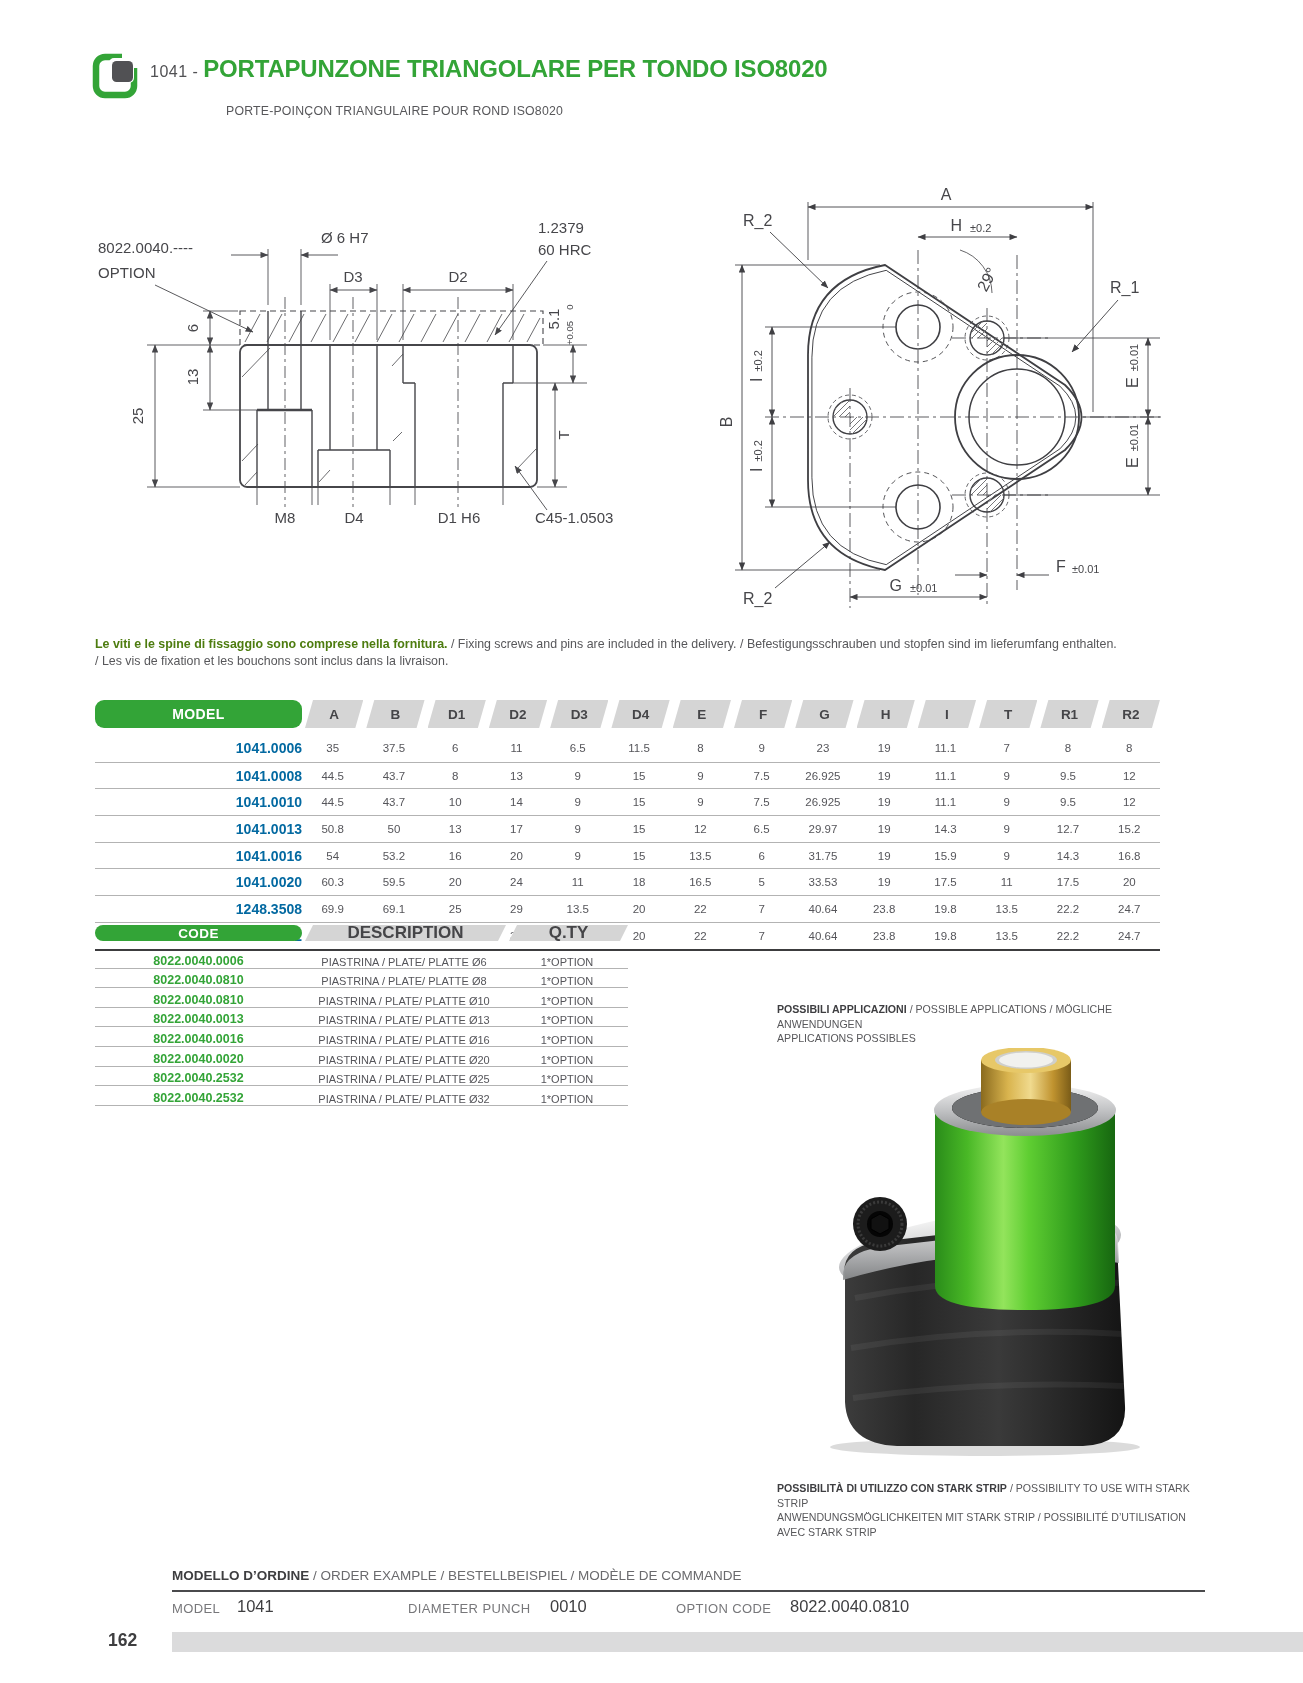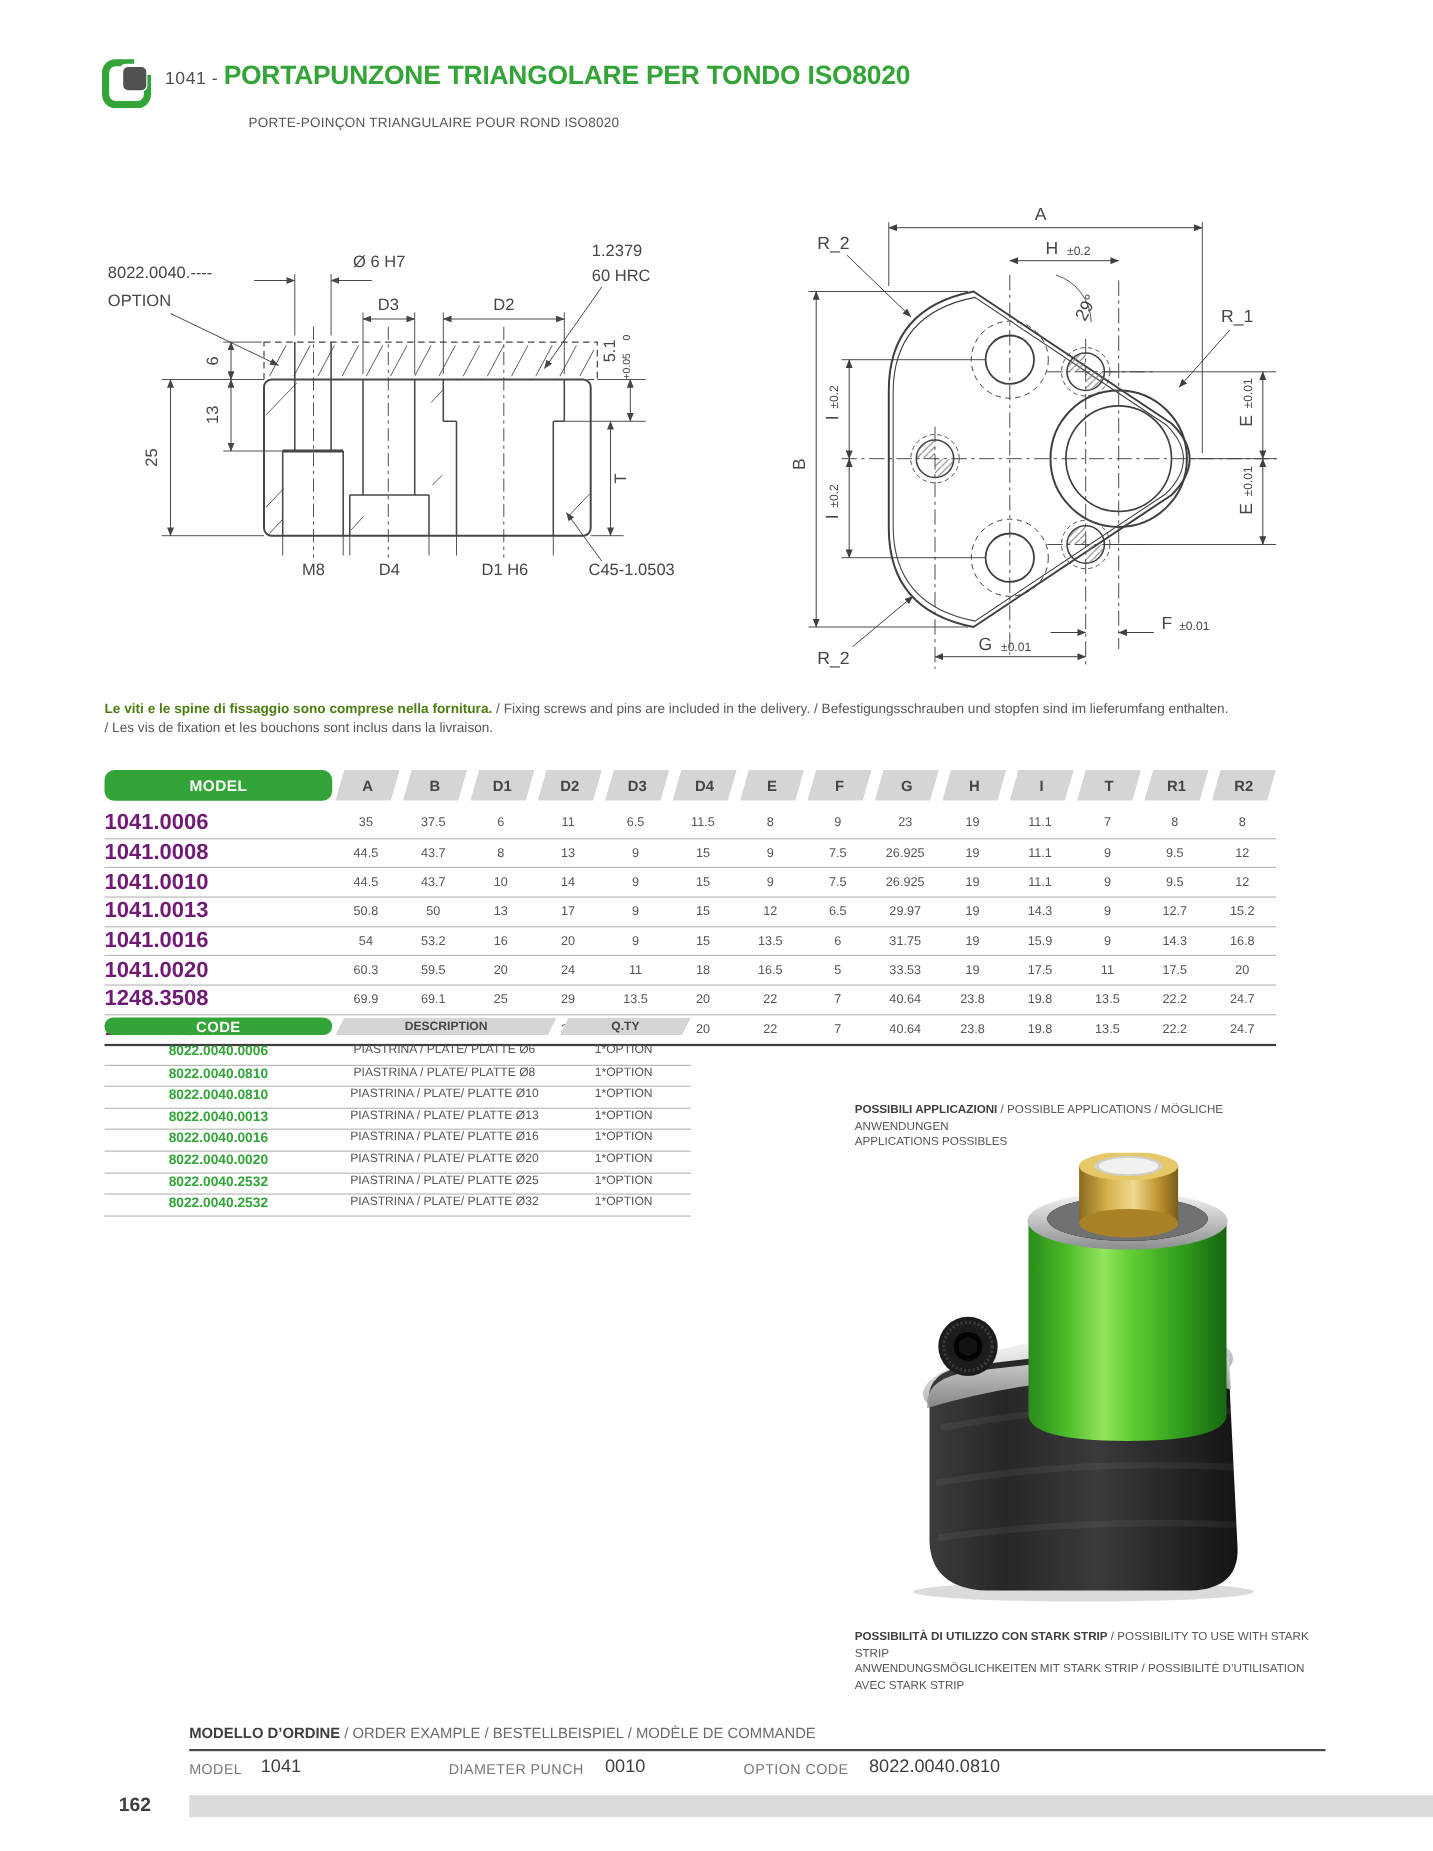--- a/index.html
+++ b/index.html
@@ -22,34 +22,34 @@
   .t-head{display:flex;height:28px}
   .green-tab{width:207px;background:#33a437;border-radius:9px;color:#fff;font-weight:bold;
              font-size:14px;display:flex;align-items:center;justify-content:center;letter-spacing:.4px}
   .cols{flex:1;display:flex;gap:3px;margin-left:3px}
   .col{flex:1;background:#d5d5d5;display:flex;align-items:center;justify-content:center;
        font-weight:bold;font-size:13.5px;color:#454548;
        clip-path:polygon(8px 0,100% 0,calc(100% - 8px) 100%,0 100%)}
   .dim-rows{margin-top:7px;border-bottom:2.5px solid #3c3c3e}
   .dim-row{display:flex;height:26.7px;align-items:center}
   .dim-row + .dim-row{border-top:1px solid #b3b3b3}
-  .dim-model{width:207px;text-align:left;color:#701a75;font-weight:bold;font-size:20px}
+  .dim-model{width:207px;text-align:right;color:#0369a1;font-weight:bold;font-size:14px}
   .dim-vals{flex:1;display:flex}
   .dim-vals .v{flex:1;text-align:center;font-size:11.5px;color:#55555a}
 
   
   .code-table{left:95px;top:925px;width:533px}
   .code-head{display:flex;height:16px}
   .code-head .green-tab{width:207px;font-size:13.5px}
   .ct-col{background:#d5d5d5;display:flex;align-items:center;justify-content:center;font-weight:bold;
-          font-size:11px;color:#454548;clip-path:polygon(8px 0,100% 0,calc(100% - 8px) 100%,0 100%)}
+          font-size:17px;color:#454548;clip-path:polygon(8px 0,100% 0,calc(100% - 8px) 100%,0 100%)}
   .ct-desc{width:201px;margin-left:3px}
   .ct-qty{width:119px;margin-left:3px}
   .code-rows{margin-top:7px;border-bottom:1px solid #b3b3b3}
-  .code-row{display:flex;height:19.6px;align-items:flex-start}
+  .code-row{display:flex;height:19.6px;align-items:flex-end}
   .code-row + .code-row{border-top:1px solid #b3b3b3}
   .code-c{width:207px;text-align:center;color:#33a437;font-weight:bold;font-size:12.5px}
   .code-d{width:204px;text-align:center;font-size:11px;color:#55555a}
   .code-q{width:122px;text-align:center;font-size:11px;color:#55555a}
 
   
   .apps{left:777px;top:1002px;width:420px;font-size:10.6px;color:#57575a;line-height:14.5px}
   .apps b,.stark b{color:#3e3e41}
   .stark{left:777px;top:1481px;width:438px;font-size:10.6px;color:#57575a;line-height:14.5px}
 

